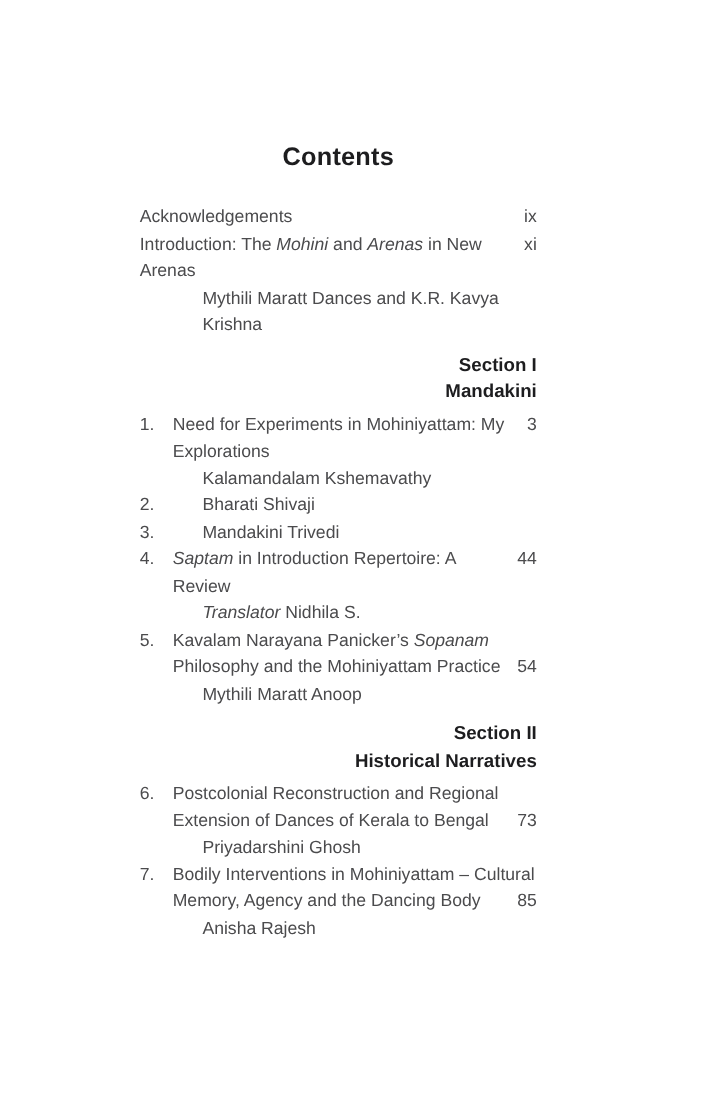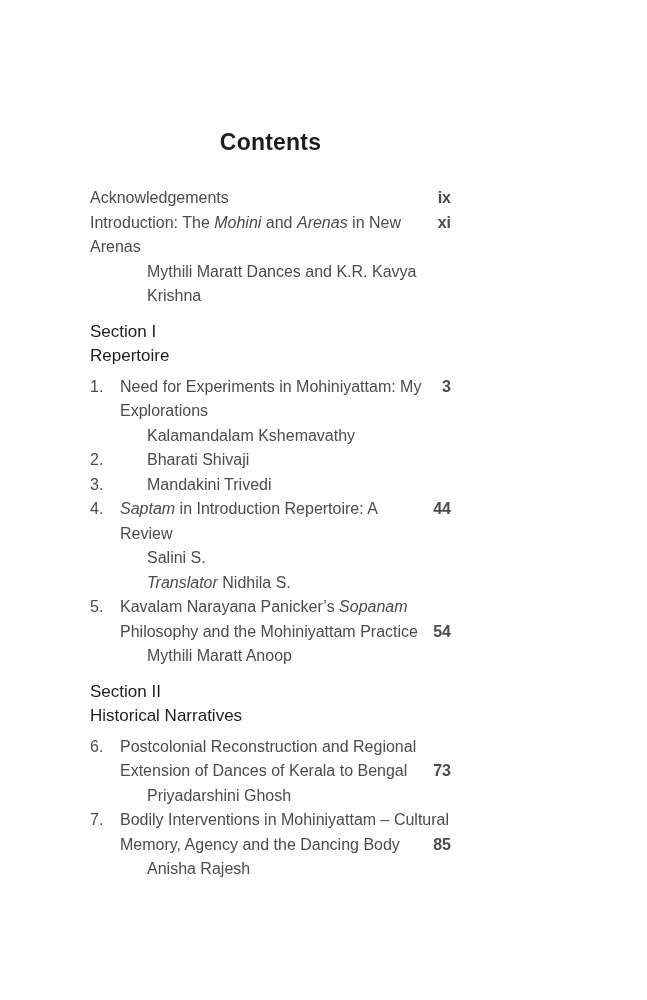--- a/index.html
+++ b/index.html
@@ -13,48 +13,49 @@
     background:var(--page-bg);
     font-family:"Liberation Sans", sans-serif;
     -webkit-font-smoothing:antialiased;
   }
   .page{
     box-sizing:border-box;
     width:542px;height:1000px;
     padding:128px 91px 0 90px;
     background:var(--page-bg);
     overflow:hidden;
+    margin-left:37px;
   }
   .toc-title{
     margin:0 0 30px 0;
     text-align:center;
     font-size:23px;
     line-height:28px;
     font-weight:bold;
     color:var(--heading-color);
     letter-spacing:.2px;
   }
   .toc-body{
     font-size:16px;
     line-height:24.5px;
     color:var(--body-color);
   }
   .section-heading{
-    text-align:left;
-    font-weight:normal;
+    text-align:right;
+    font-weight:bold;
     font-size:17px;
     color:var(--heading-color);
     margin:11px 0 6px 0;
   }
   .toc-entry{display:flex;}
   .num{flex:0 0 30px;width:30px;}
   .entry-body{flex:1 1 auto;min-width:0;}
   .tline{display:flex;align-items:baseline;}
   .ttext{flex:1 1 auto;}
-  .pgnum{flex:0 0 auto;margin-left:10px;text-align:right;font-weight:bold;}
+  .pgnum{flex:0 0 auto;margin-left:10px;text-align:right;}
   .author-line{margin-left:27px;}
   .toc-entry.no-num .author-line{margin-left:57px;}
   i{font-style:italic;}
 </style>
 </head>
 <body>
 
 <div class="page">
   <h1 class="toc-title">Contents</h1>
   <div class="toc-body" id="toc-body">
@@ -70,21 +71,21 @@
         <div class="entry-body">
           <div class="tline">
             <span class="ttext"><span>Introduction: The </span><i>Mohini</i><span> and </span><i>Arenas</i><span> in New Arenas</span></span>
             <span class="pgnum">xi</span>
           </div>
           <div class="author-line"><span>Mythili Maratt Dances and K.R. Kavya Krishna</span></div>
         </div>
       </div>
       <div class="section-heading">
         <div class="section-title">Section I</div>
-        <div class="section-subtitle">Repertoire</div>
+        <div class="section-subtitle">Mandakini</div>
       </div>
       <div class="toc-entry">
         <div class="num">1.</div>
         <div class="entry-body">
           <div class="tline">
             <span class="ttext"><span>Need for Experiments in Mohiniyattam: My Explorations</span></span>
             <span class="pgnum">3</span>
           </div>
           <div class="author-line"><span>Kalamandalam Kshemavathy</span></div>
         </div>
@@ -101,21 +102,20 @@
           <div class="author-line"><span>Mandakini Trivedi</span></div>
         </div>
       </div>
       <div class="toc-entry">
         <div class="num">4.</div>
         <div class="entry-body">
           <div class="tline">
             <span class="ttext"><i>Saptam</i><span> in Introduction Repertoire: A Review</span></span>
             <span class="pgnum">44</span>
           </div>
-          <div class="author-line"><span>Salini S.</span></div>
           <div class="author-line"><i>Translator</i><span> Nidhila S.</span></div>
         </div>
       </div>
       <div class="toc-entry">
         <div class="num">5.</div>
         <div class="entry-body">
           <div class="tline">
             <span class="ttext"><span>Kavalam Narayana Panicker’s </span><i>Sopanam</i></span>
           </div>
           <div class="tline">

